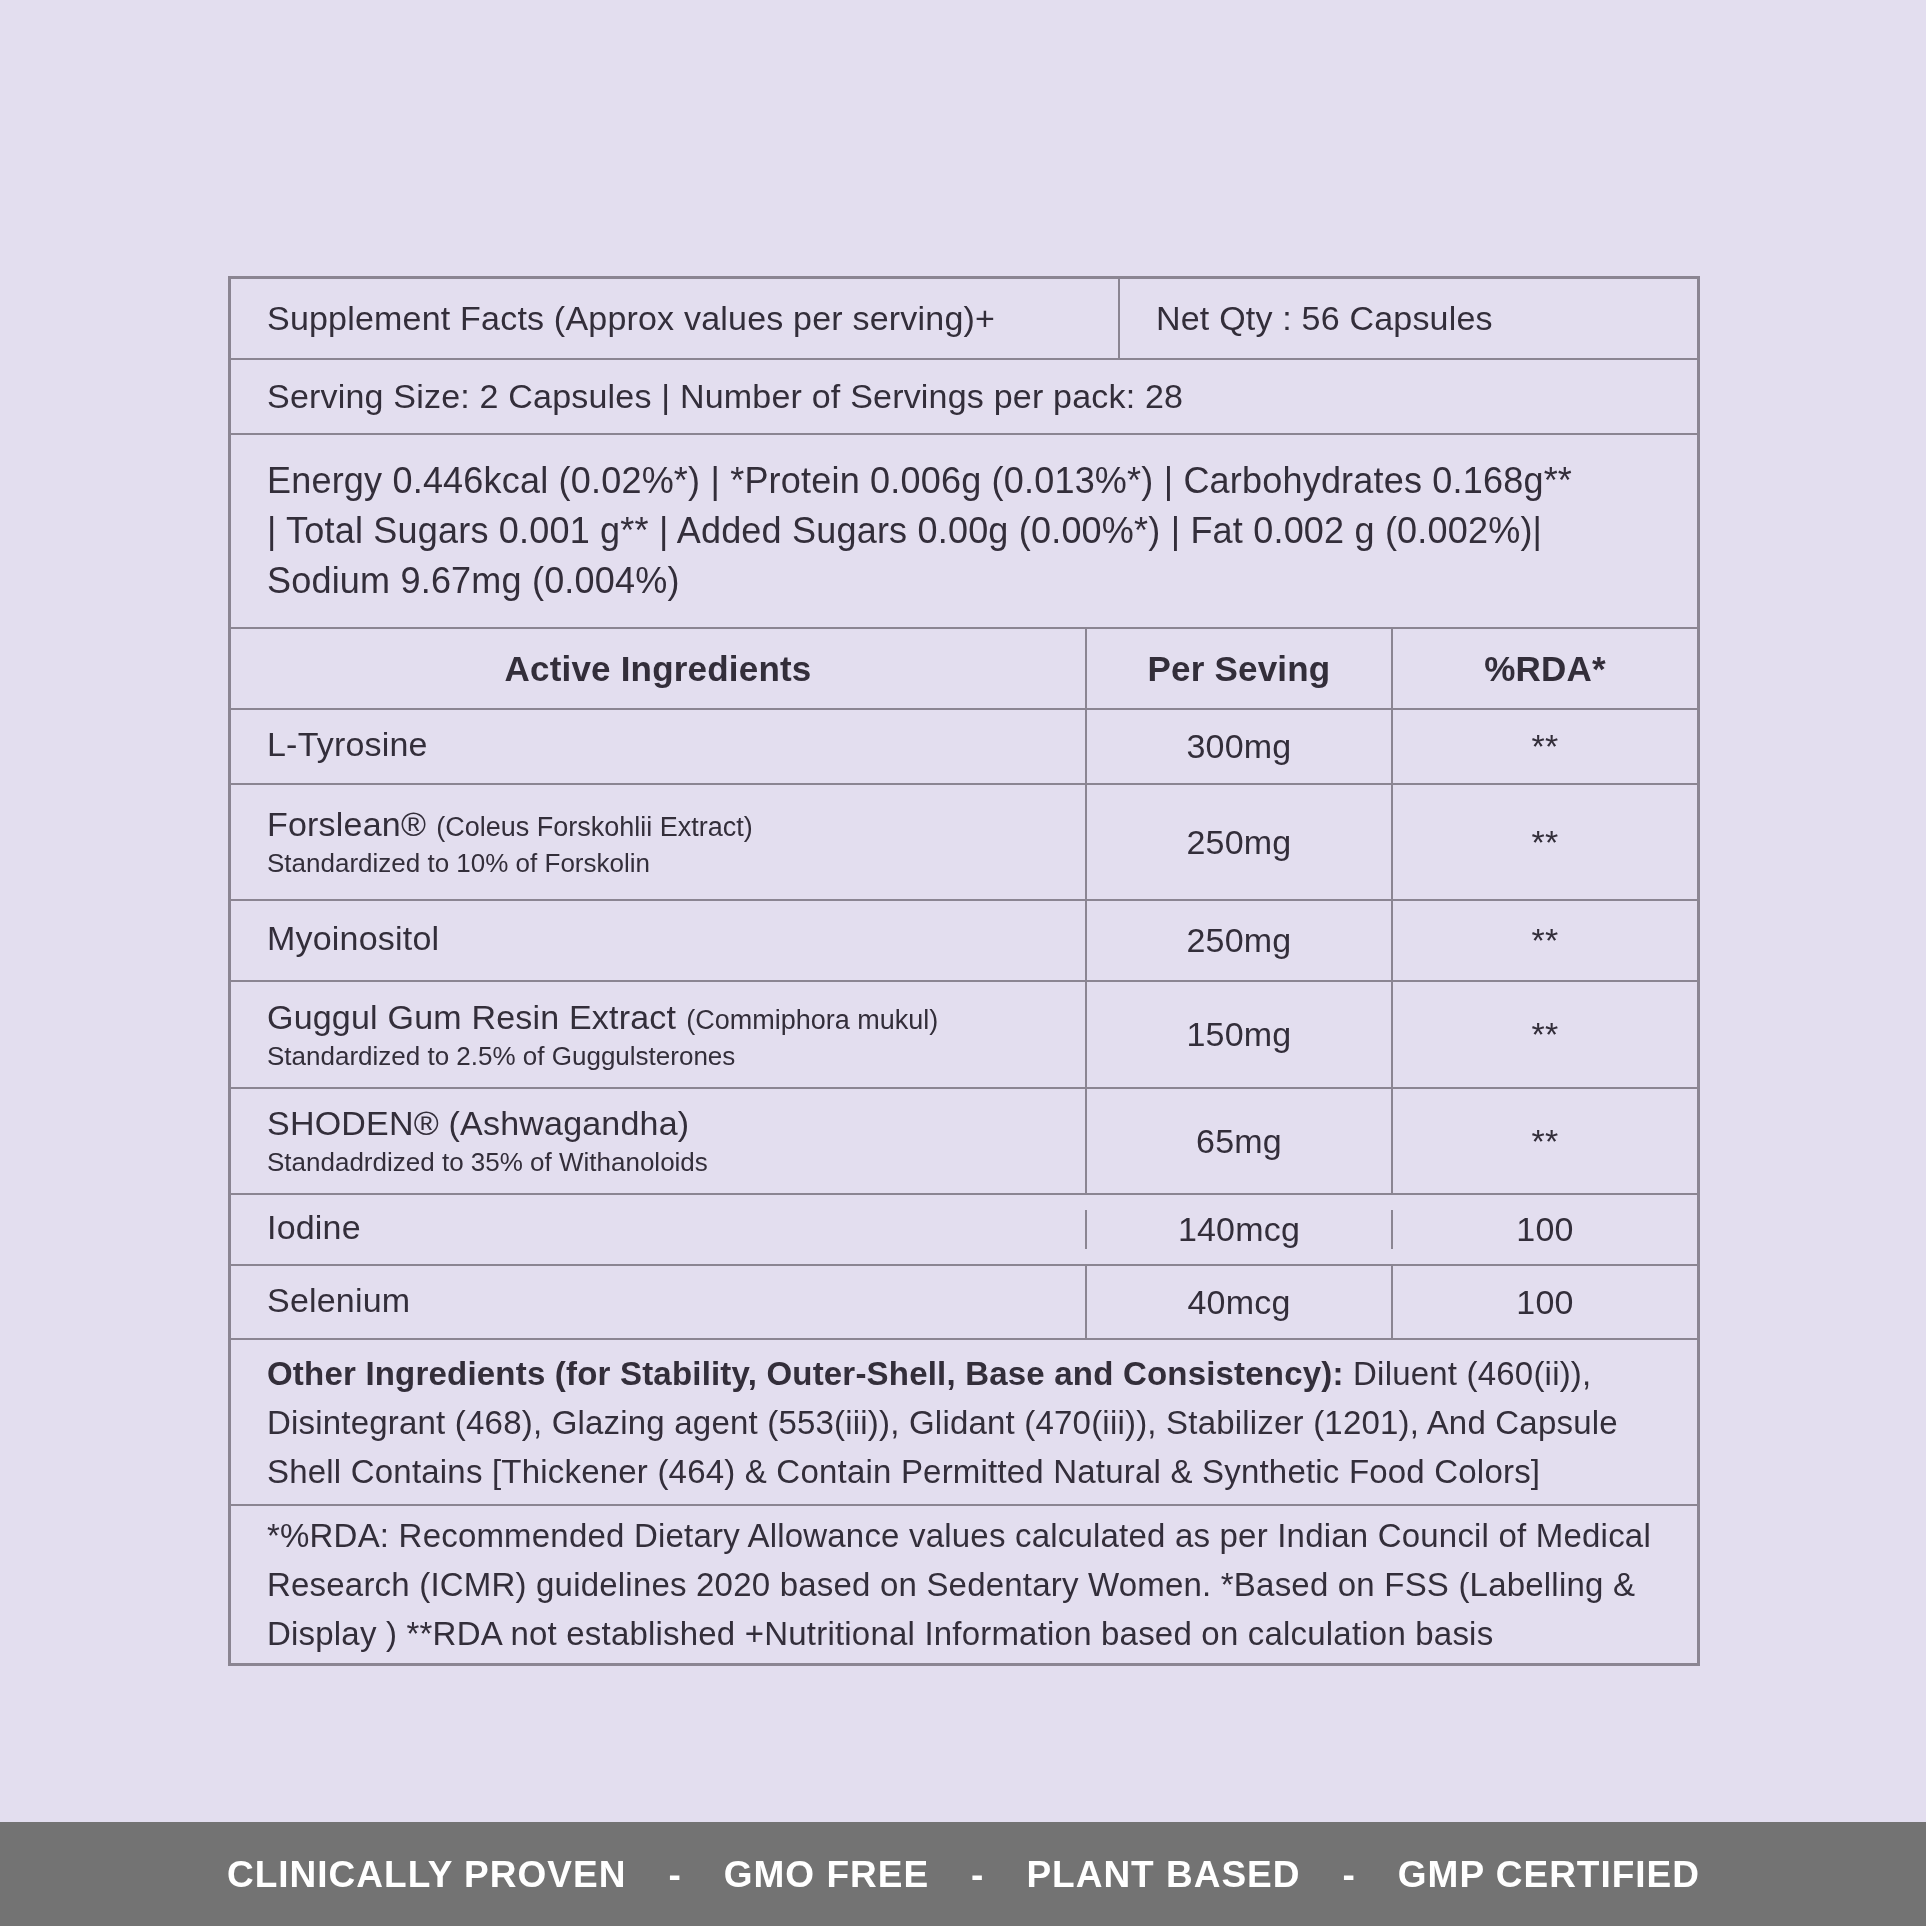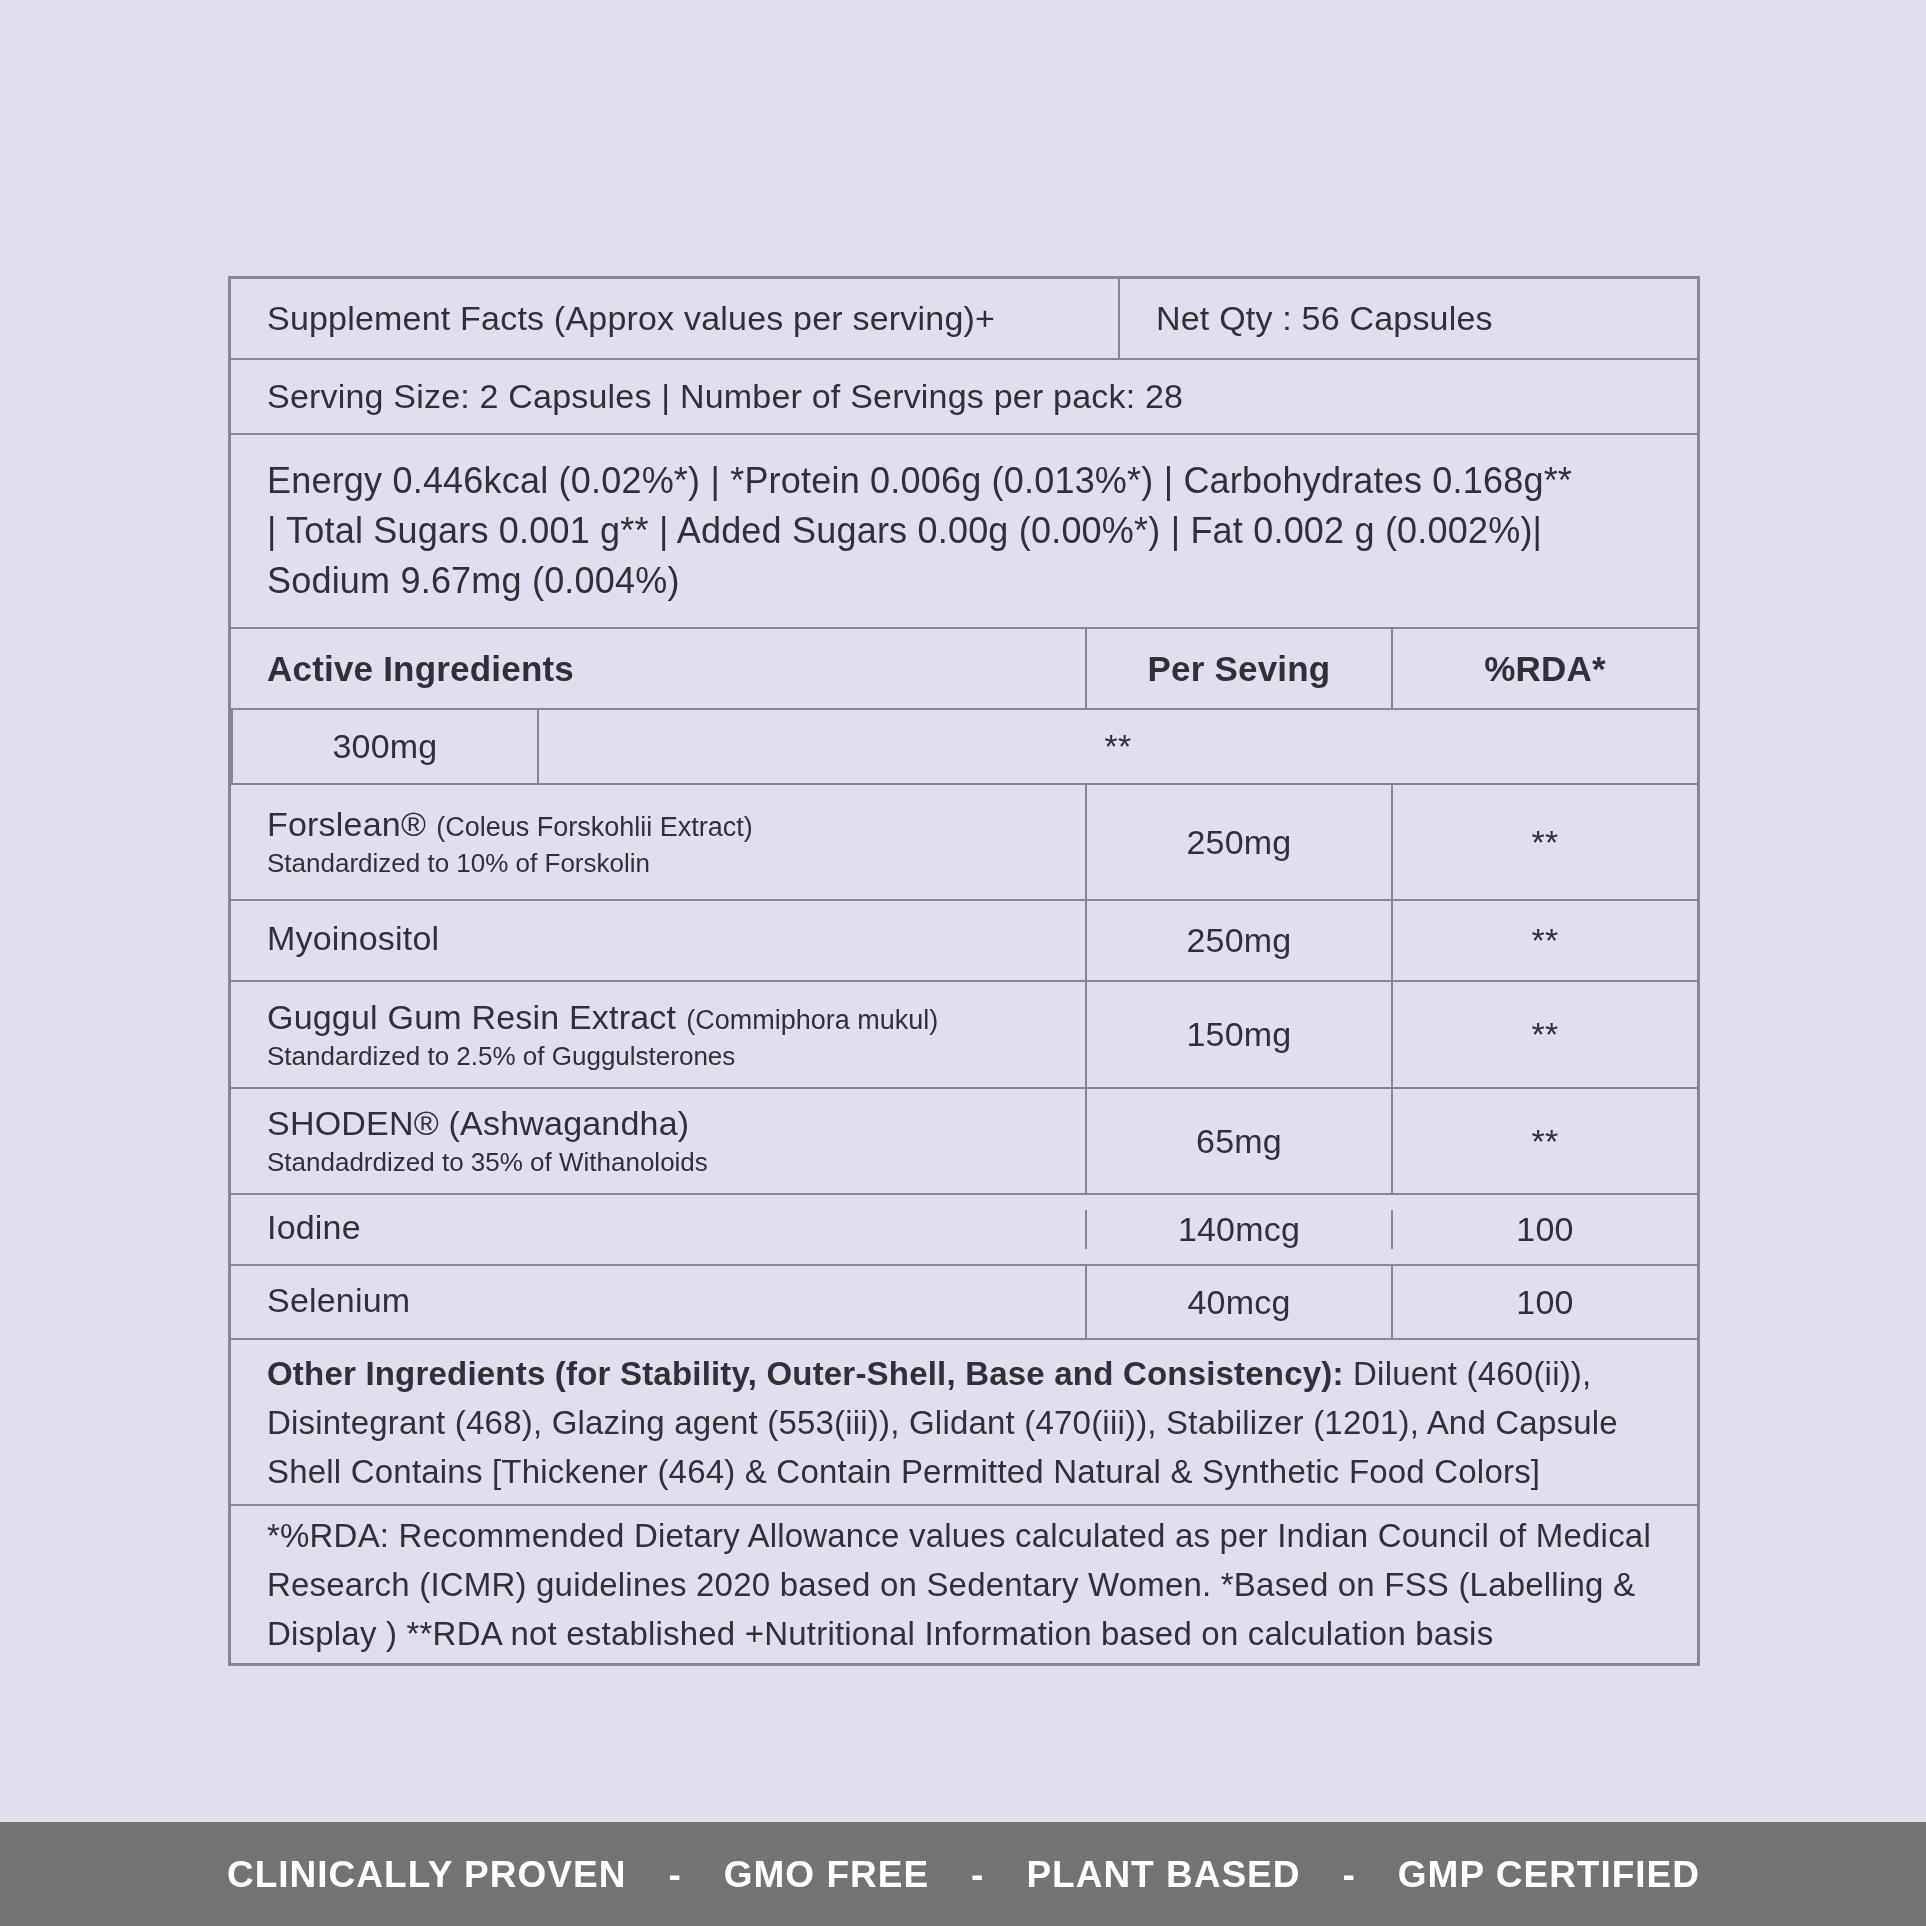--- a/index.html
+++ b/index.html
@@ -17,21 +17,21 @@
     box-sizing:border-box;
     display:flex;flex-direction:column;
     background:#e3deef;
   }
   .t-row{display:flex;border-top:2px solid #8b8592;box-sizing:border-box;align-items:stretch;}
   .t-row:first-child{border-top:none;}
   .cell{display:flex;flex-direction:column;justify-content:center;box-sizing:border-box;padding:0 36px;}
   .cell.vline{border-left:2px solid #8b8592;}
   .center{align-items:center;text-align:center;padding:0 8px;}
   .fs-main{font-size:34px;letter-spacing:0.2px;}
-  .fs-bold{font-size:35px;font-weight:bold;letter-spacing:0.2px;}
+  .fs-bold{font-size:35px;font-weight:bold;letter-spacing:0.2px;text-align:center;}
   .fs-note{font-size:27px;}
   .fs-sub{font-size:26px;margin-top:4px;}
   .h-r1{height:79px;}
   .h-r2{height:75px;}
   .h-r3{height:194px;}
   .h-hdr{height:81px;}
   .h-tyr{height:75px;}
   .h-for{height:116px;}
   .h-myo{height:81px;}
   .h-gug{height:107px;}
@@ -80,20 +80,27 @@
       </div>
     </div>
 
     <div class="t-row h-hdr">
       <div class="cell col-name fs-bold">Active Ingredients</div>
       <div class="cell col-val vline center fs-bold">Per Seving</div>
       <div class="cell col-rda vline center fs-bold">%RDA*</div>
     </div>
 
     <div class="t-row h-tyr">
+      <div class="cell col-name">
+        <div class="name-line">
+            <span class="fs-main">L-Tyrosine</span>
+            <span class="fs-note"></span>
+          </div>
+        <div class="fs-sub"></div>
+      </div>
       <div class="cell col-val vline center fs-main">300mg</div>
       <div class="cell col-rda vline center fs-main">**</div>
     </div>
 
     <div class="t-row h-for">
       <div class="cell col-name">
         <div class="name-line">
             <span class="fs-main">Forslean®</span>
             <span class="fs-note">(Coleus Forskohlii Extract)</span>
           </div>

